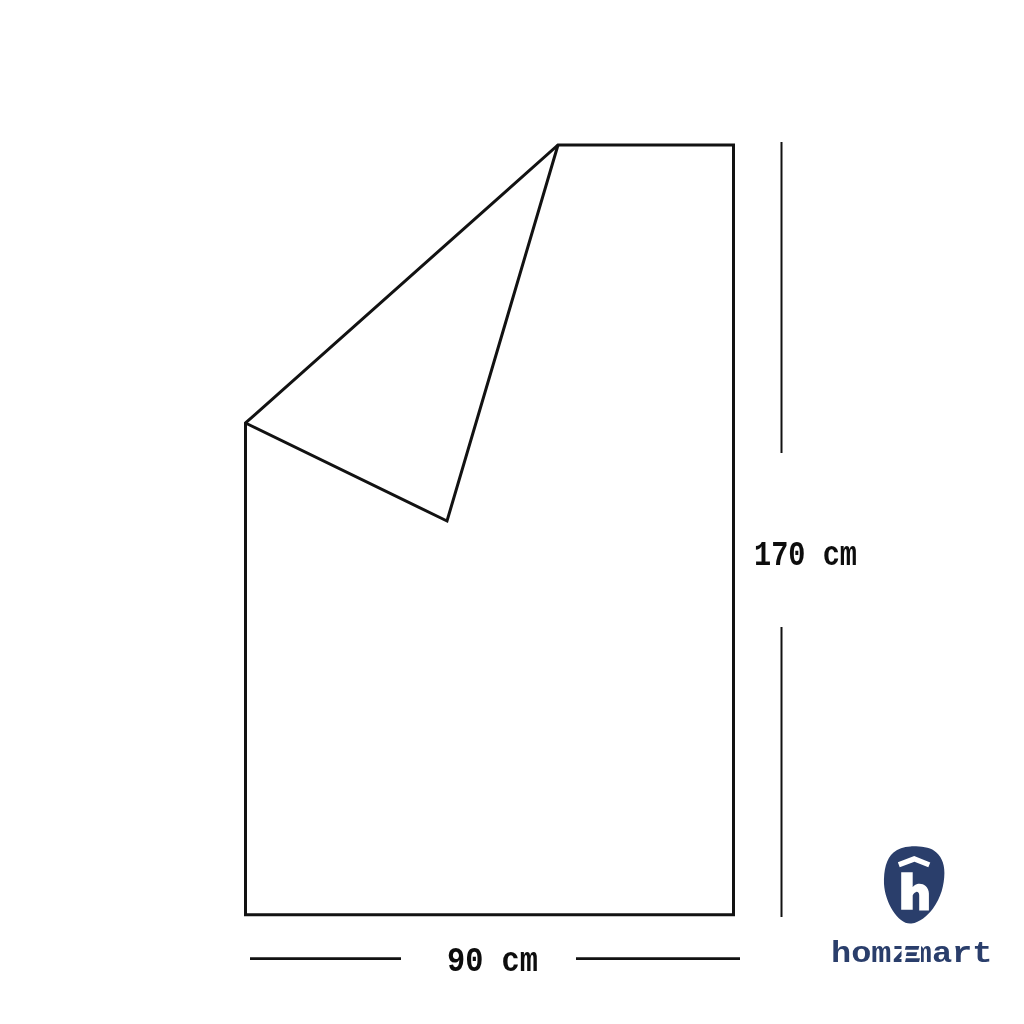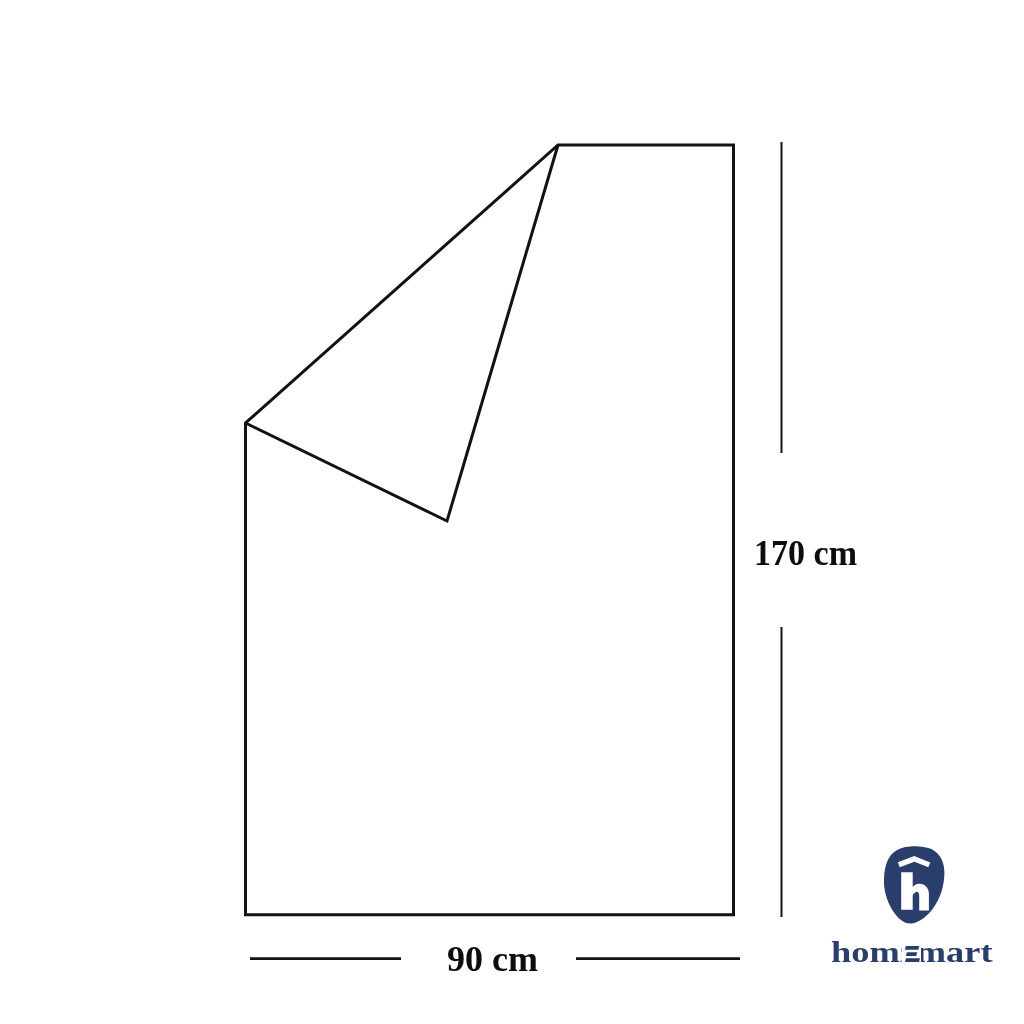--- a/index.html
+++ b/index.html
@@ -1,17 +1,17 @@
 <!DOCTYPE html>
 <html><head>
 <meta charset="utf-8">
 <style>
   html,body{margin:0;padding:0;background:#ffffff;}
   .page{position:relative;width:1024px;height:1024px;background:#ffffff;overflow:hidden;
-        font-family:Liberation Serif, serif;}
+        font-family:Liberation Mono, monospace;}
   svg{position:absolute;top:0;left:0;}
 </style>
 </head>
 <body>
 <div class="page">
 <svg width="1024" height="1024" viewBox="0 0 1024 1024">
 
   <path d="M 558 145 L 733.5 145 L 733.5 914.7 L 245.5 914.7 L 245.5 423 Z" fill="none" stroke="#121212" stroke-width="3" stroke-linejoin="miter"></path>
 
   <path d="M 245.5 423 L 447 521 L 558 145" fill="none" stroke="#121212" stroke-width="3" stroke-linejoin="miter"></path>

